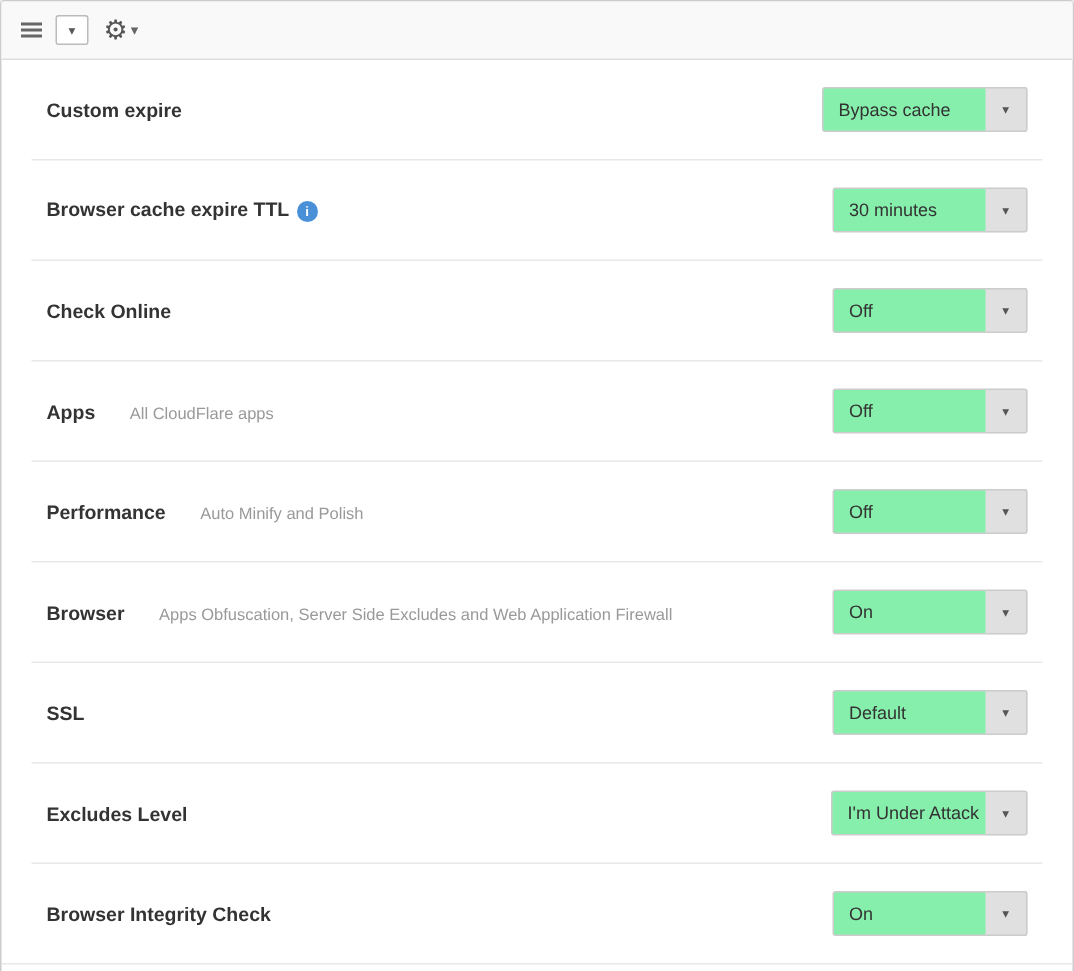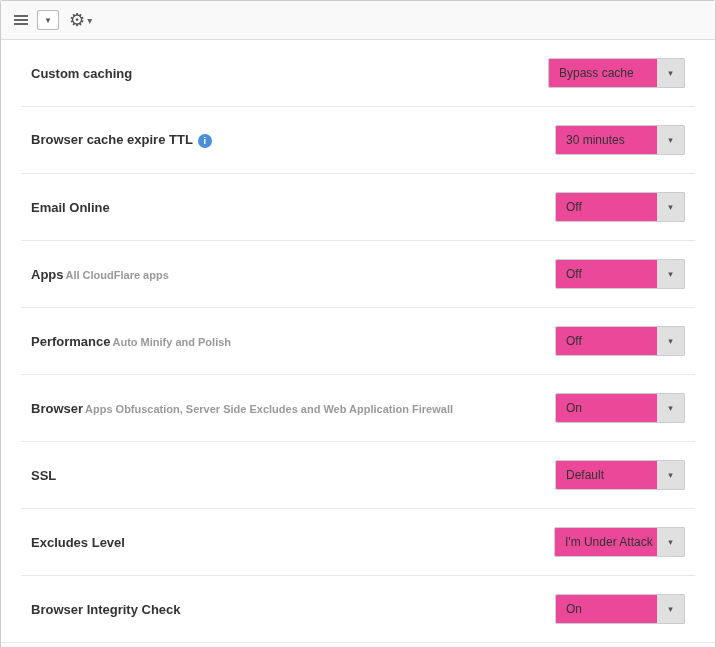--- a/index.html
+++ b/index.html
@@ -87,24 +87,24 @@
     }
     .row:last-child {
       border-bottom: none;
     }
     .row-label {
       font-weight: bold;
       color: #333;
       font-size: 13px;
     }
     .row-sublabel {
-      font-weight: bold;
+      font-weight: normal;
       color: #999;
       font-size: 11px;
-      margin-left: 2px;
+      margin-left: 23px;
     }
     .info-icon {
       display: inline-flex;
       align-items: center;
       justify-content: center;
       width: 14px;
       height: 14px;
       background: #4a90d9;
       color: #fff;
       border-radius: 50%;
@@ -119,21 +119,21 @@
       align-items: center;
       position: relative;
     }
     .custom-select {
       appearance: none;
       -webkit-appearance: none;
       border: 1px solid #ccc;
       border-radius: 2px;
       padding: 5px 30px 5px 10px;
       font-size: 12px;
-      background: #ec4899;
+      background: #86efac;
       color: #333;
       cursor: pointer;
       min-width: 130px;
       height: 30px;
     }
     .select-arrow {
       position: absolute;
       right: 0;
       top: 0;
       bottom: 0;
@@ -175,35 +175,35 @@
       </div>
     </div>
     <div class="gear-area">
       <span>⚙</span>
       <span class="chevron">▾</span>
     </div>
   </div>
 
   <div class="content">
   <div class="row">
-        <div><span class="row-label">Custom caching</span></div>
+        <div><span class="row-label">Custom expire</span></div>
         <div class="select-wrapper">
           <select class="custom-select"><option value="Bypass cache">Bypass cache</option><option value="Standard">Standard</option><option value="Aggressive">Aggressive</option><option value="Cache Everything">Cache Everything</option></select>
           <div class="select-arrow">▾</div>
         </div>
       </div>
       <div class="row">
         <div><span class="row-label">Browser cache expire TTL</span><span class="info-icon">i</span></div>
         <div class="select-wrapper">
           <select class="custom-select"><option value="30 minutes">30 minutes</option><option value="1 hour">1 hour</option><option value="2 hours">2 hours</option><option value="4 hours">4 hours</option><option value="8 hours">8 hours</option><option value="1 day">1 day</option><option value="1 week">1 week</option></select>
           <div class="select-arrow">▾</div>
         </div>
       </div>
       <div class="row">
-        <div><span class="row-label">Email Online</span></div>
+        <div><span class="row-label">Check Online</span></div>
         <div class="select-wrapper">
           <select class="custom-select"><option value="Off">Off</option><option value="On">On</option></select>
           <div class="select-arrow">▾</div>
         </div>
       </div>
       <div class="row">
         <div><span class="row-label">Apps</span><span class="row-sublabel">All CloudFlare apps</span></div>
         <div class="select-wrapper">
           <select class="custom-select"><option value="Off">Off</option><option value="On">On</option></select>
           <div class="select-arrow">▾</div>

